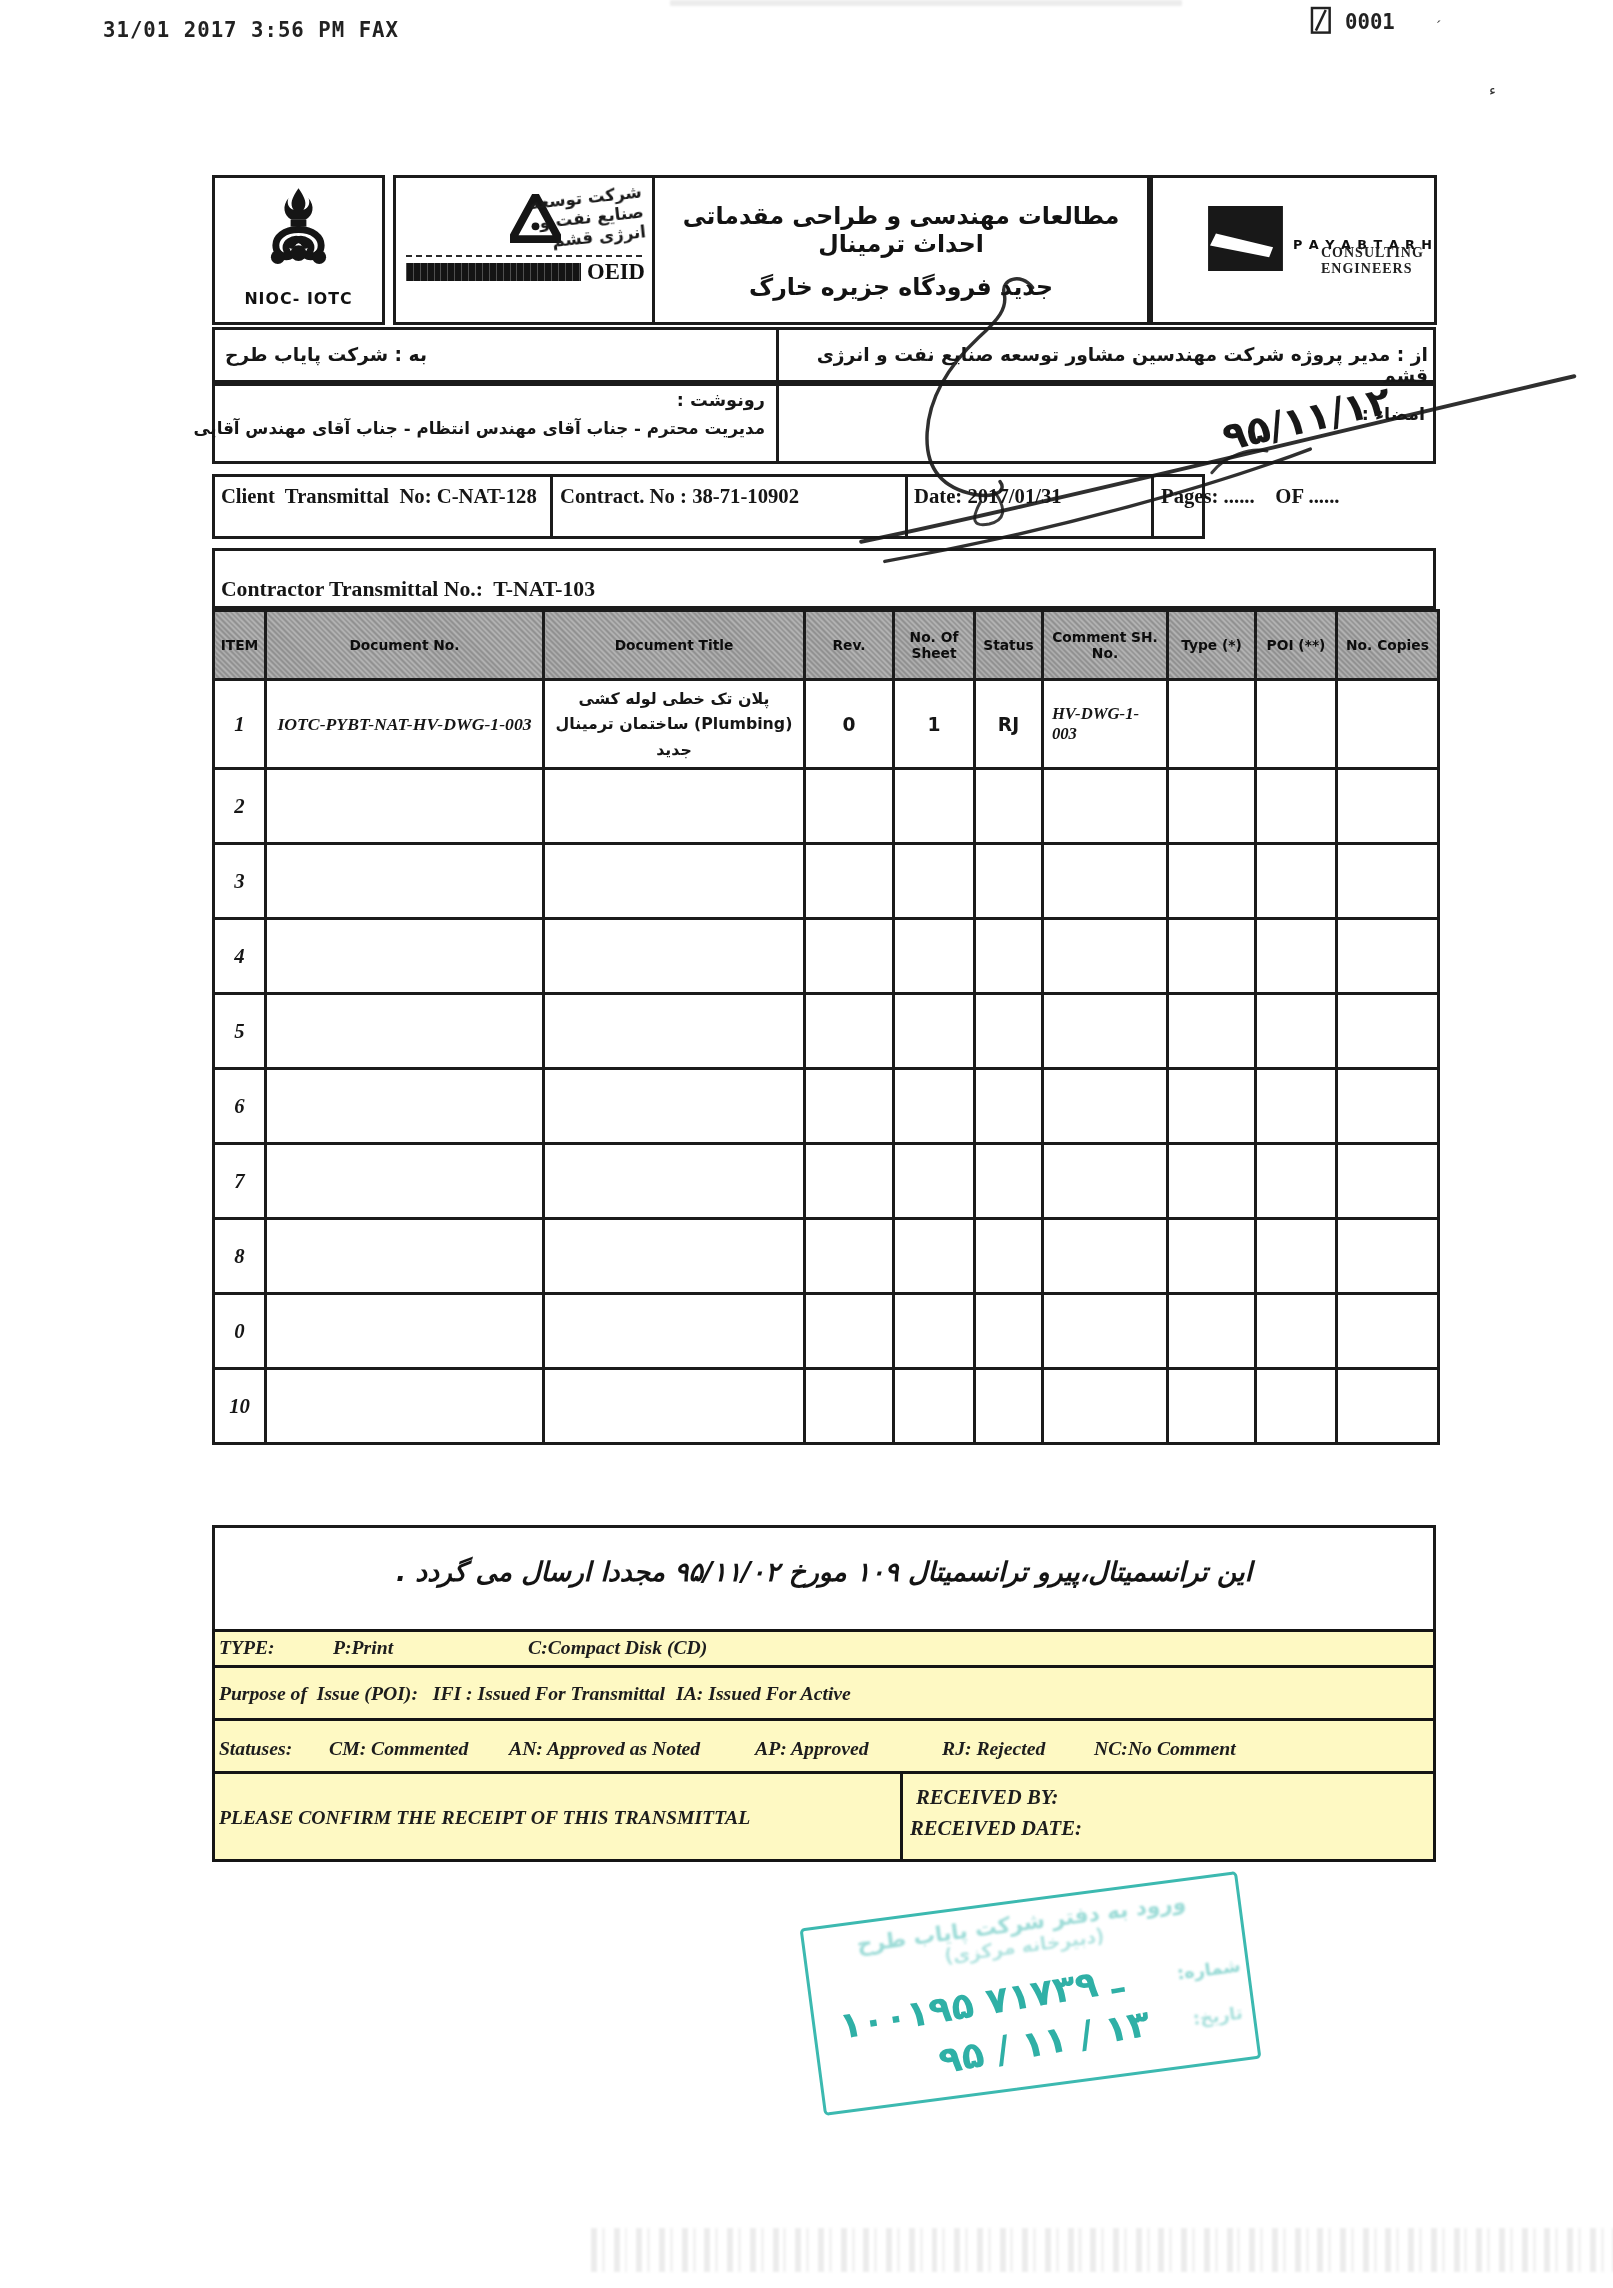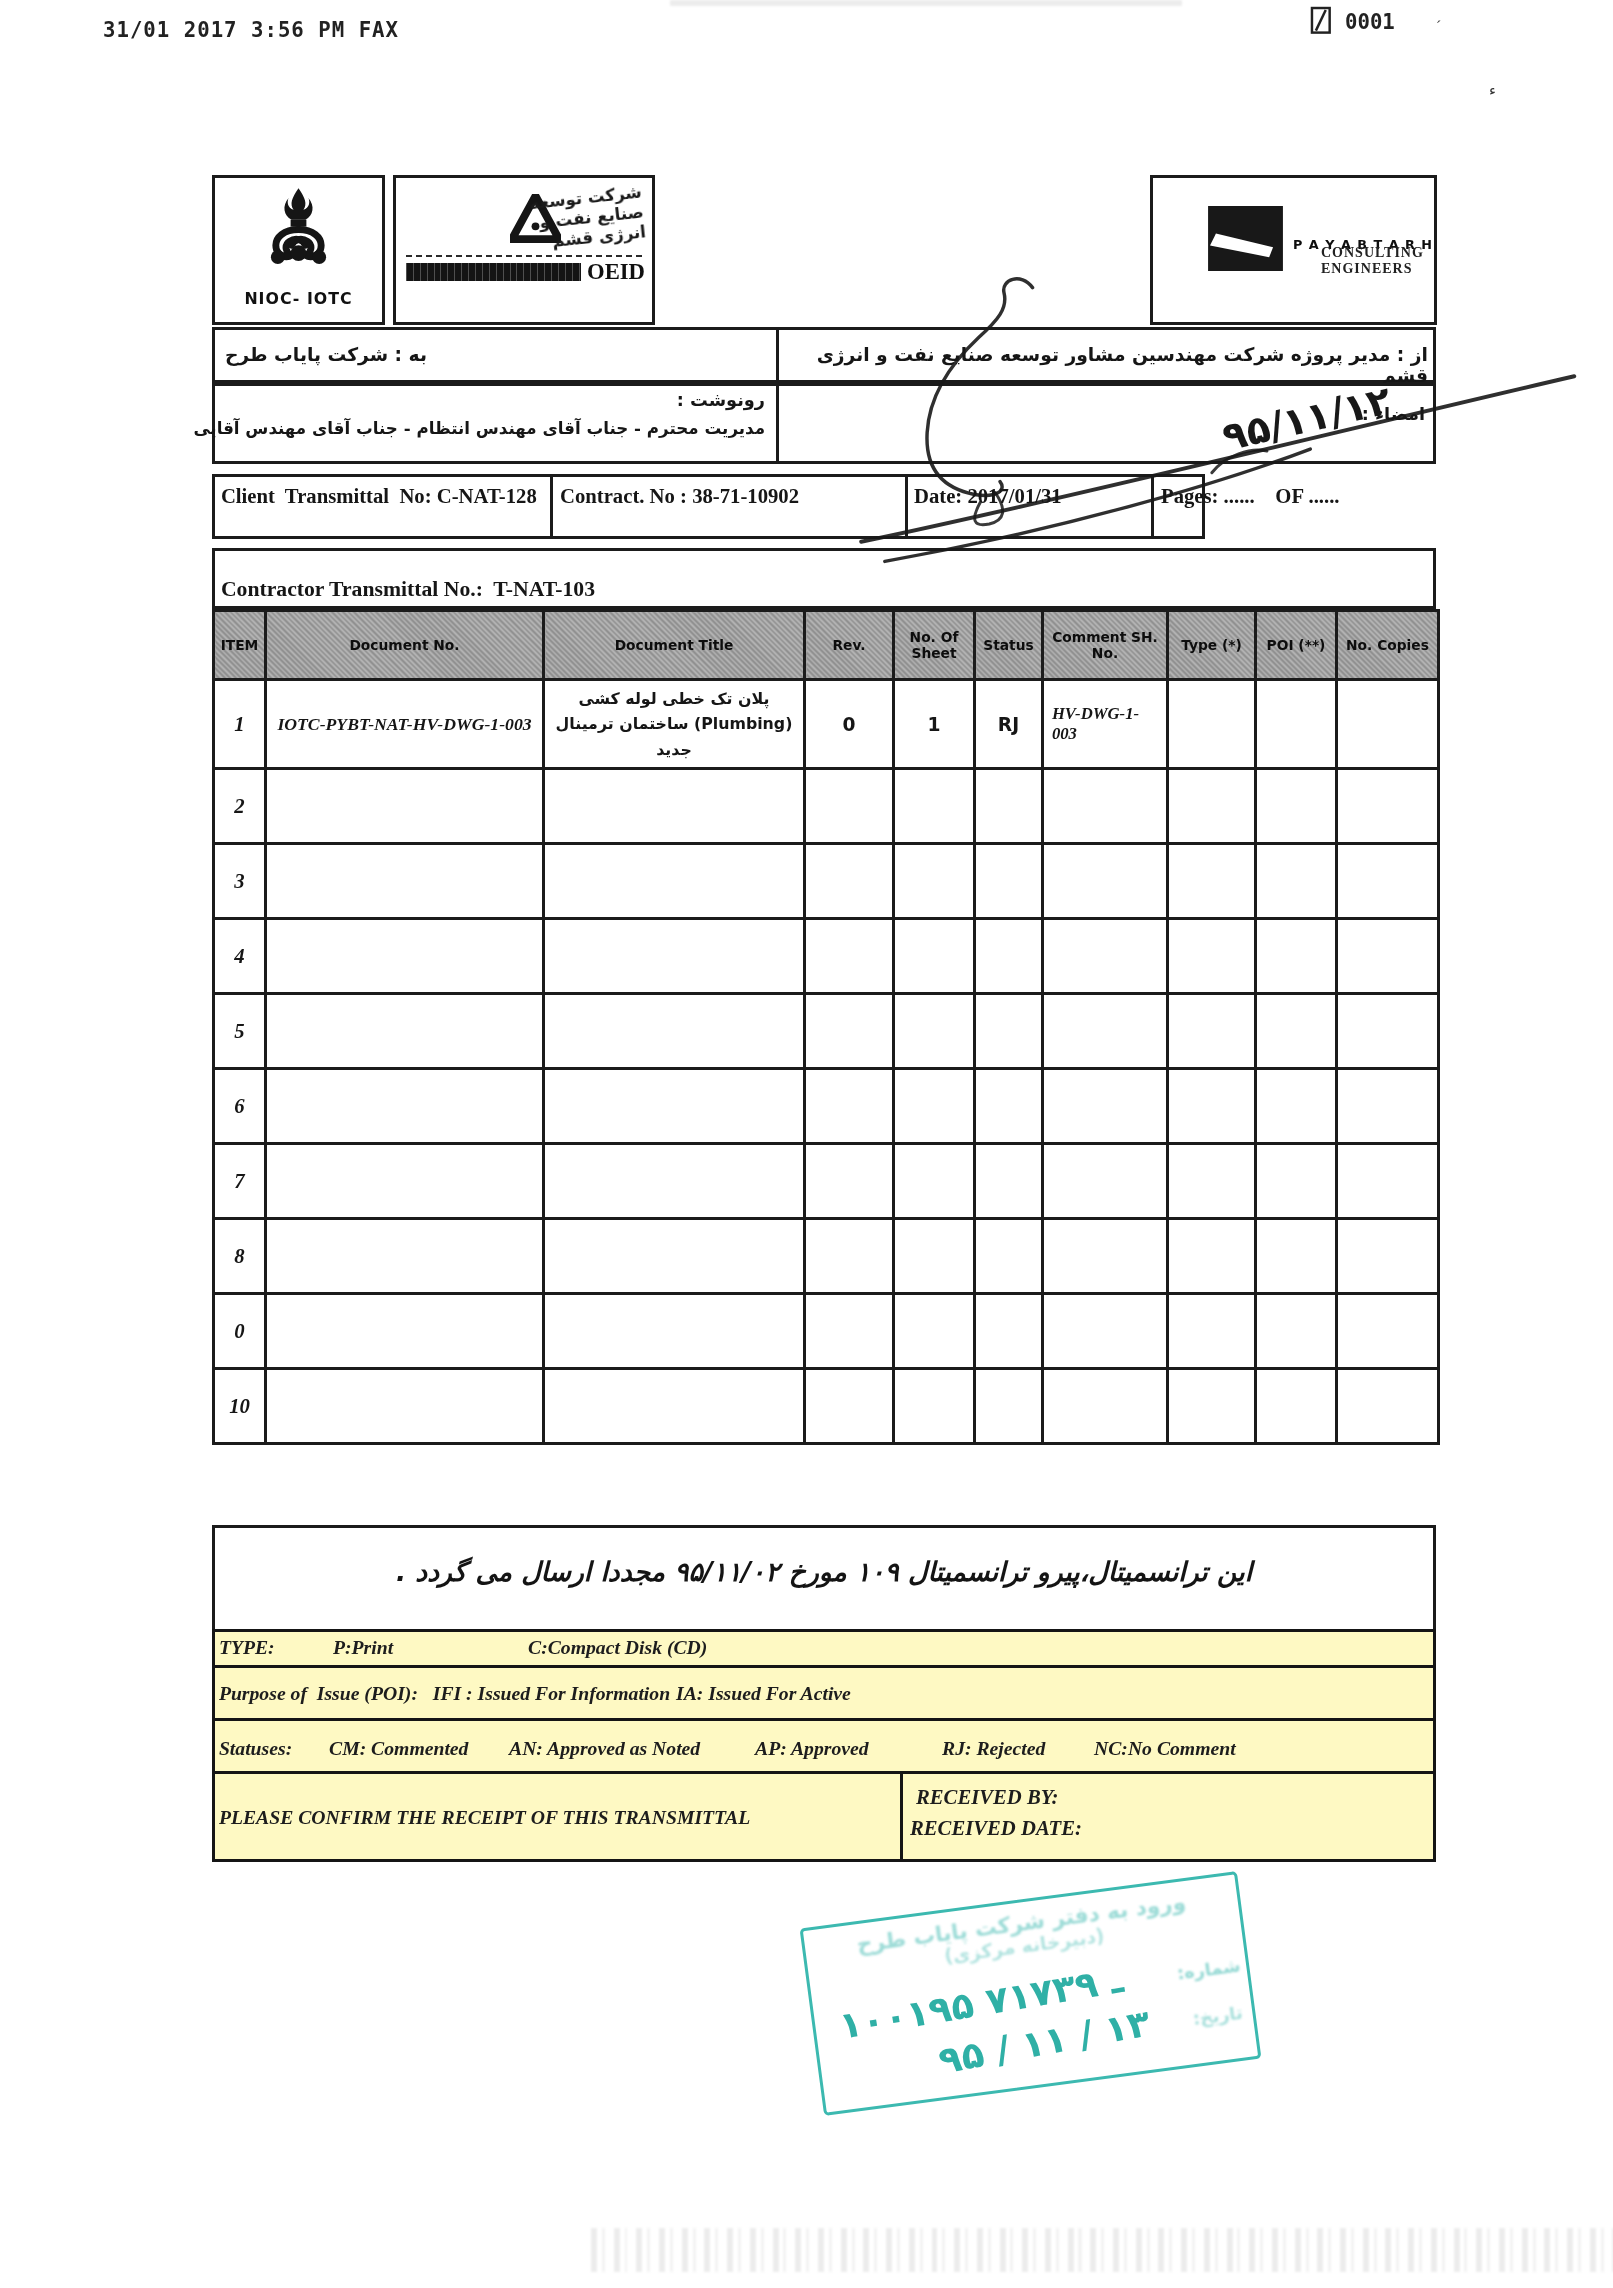--- a/index.html
+++ b/index.html
@@ -70,20 +70,24 @@
     <svg width="51" height="49" style="position:absolute;left:114px;top:15.8px;" viewBox="0 0 52 50">
       <polygon points="26,2 50,46 2,46" fill="none" stroke="#151515" stroke-width="8"></polygon>
       <circle cx="26" cy="33" r="4" fill="#151515"></circle>
     </svg>
     <div class="fa" style="position:absolute;right:7.9px;top:9.9px;width:128px;font-size:16.7px;font-weight:bold;transform:rotate(-6deg);filter:blur(0.4px);color:#1a1a1a;">شرکت توسعه صنایع نفت و انرژی قشم</div>
     <div style="position:absolute;left:9.9px;top:77px;width:236px;border-top:2px dashed #2a2a2a;"></div>
     <div style="position:absolute;left:9.9px;top:85px;width:175px;height:17.7px;background:#141414;background-image:repeating-linear-gradient(90deg, rgba(255,255,255,.25) 0 1px, transparent 1px 6.9px);"></div>
     <div class="serif-b" style="position:absolute;left:191px;top:81px;font-size:22.7px;color:#101010;">OEID</div>
   </div>
 
+  <div class="box thick abs" style="left:443px;top:0;width:495px;height:150px;border-left:none;">
+    <div class="fa" style="margin-top:23.6px;text-align:center;font-size:23.6px;font-weight:bold;color:#131313;">مطالعات مهندسی و طراحی مقدماتی احداث ترمینال</div>
+    <div class="fa" style="margin-top:15.8px;text-align:center;font-size:23.6px;font-weight:bold;color:#131313;">جدید فرودگاه جزیره خارگ</div>
+  </div>
 
   <div class="box thick abs" style="left:938px;top:0;width:287px;height:150px;">
     <svg width="75" height="65" style="position:absolute;left:55px;top:27.6px;" viewBox="0 0 76 66">
       <rect x="0" y="0" width="76" height="66" fill="#181818"></rect>
       <polygon points="2,40 62,52 66,42 8,28" fill="#ffffff"></polygon>
     </svg>
     <div style="position:absolute;left:140px;top:59px;font-family:'DejaVu Sans',sans-serif;font-weight:bold;font-size:12.8px;letter-spacing:1px;color:#0e0e0e;">P A Y A B T A R H</div>
     <div style="position:absolute;left:168px;top:67px;font-family:Liberation Serif, serif;font-weight:bold;font-size:14px;letter-spacing:1px;color:#222;">CONSULTING ENGINEERS</div>
   </div>
 </div>
@@ -270,21 +274,21 @@
   <div class="fa it" style="margin-top:27.6px;text-align:center;font-size:26.6px;font-weight:bold;color:#141414;">این ترانسمیتال،پیرو ترانسمیتال ۱۰۹ مورخ ۹۵/۱۱/۰۲ مجددا ارسال می گردد .</div>
 </div>
 
 <div class="legendrow" style="top:1629px;height:39px;">
   <span style="left:3.9px;top:3.9px;">TYPE:</span>
   <span style="left:118px;top:3.9px;">P:Print</span>
   <span style="left:313px;top:3.9px;">C:Compact Disk (CD)</span>
 </div>
 
 <div class="legendrow" style="top:1665px;height:57px;">
-  <span style="left:3.9px;top:13.8px;">Purpose of  Issue (POI):   IFI : Issued For Information</span>
+  <span style="left:3.9px;top:13.8px;">Purpose of  Issue (POI):   IFI : Issued For Transmittal</span>
   <span style="left:461px;top:13.8px;">IA: Issued For Active</span>
 </div>
 
 <div class="legendrow" style="top:1718px;height:57px;">
   <span style="left:3.9px;top:15.8px;">Statuses:</span>
   <span style="left:114px;top:15.8px;">CM: Commented</span>
   <span style="left:294px;top:15.8px;">AN: Approved as Noted</span>
   <span style="left:540px;top:15.8px;">AP: Approved</span>
   <span style="left:727px;top:15.8px;">RJ: Rejected</span>
   <span style="left:879px;top:15.8px;">NC:No Comment</span>

